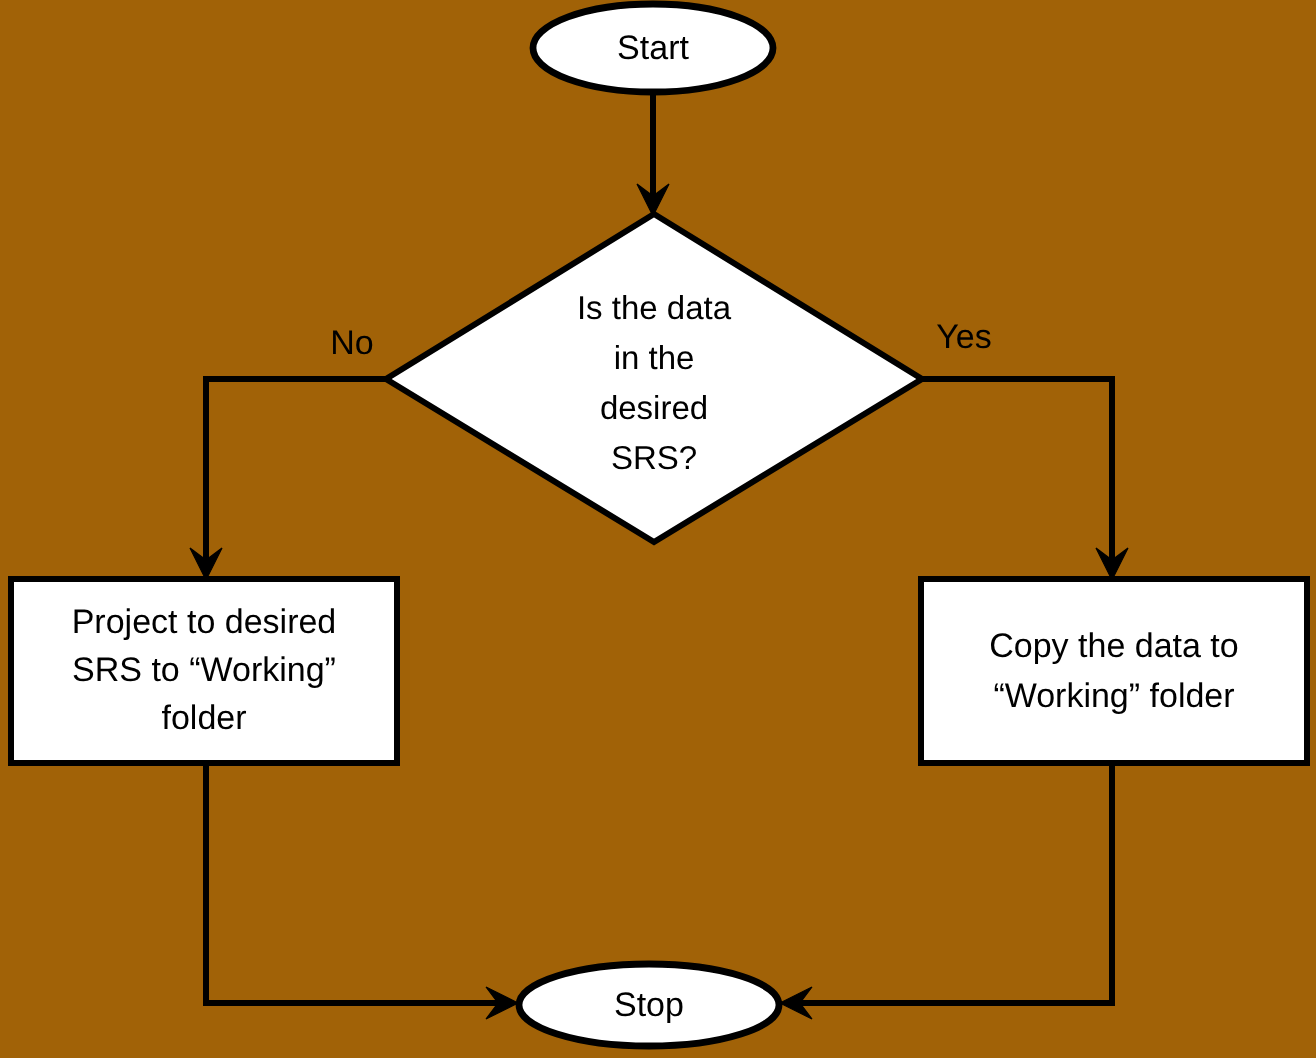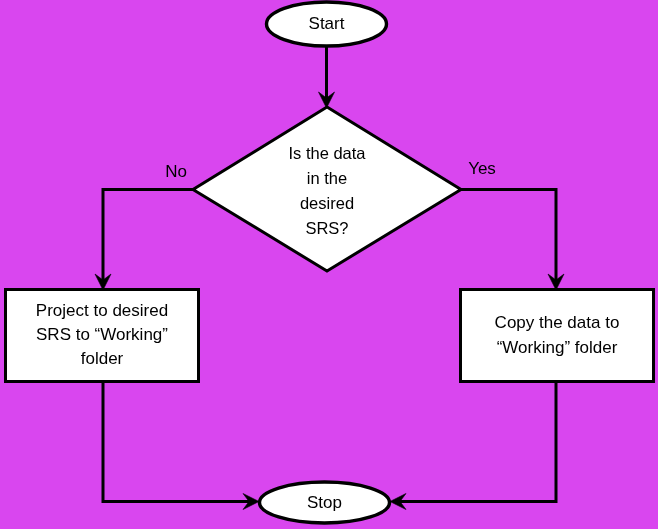--- a/index.html
+++ b/index.html
@@ -10,21 +10,21 @@
   body {
     width: 658px;
     height: 529px;
     font-family: "Liberation Sans", sans-serif;
     overflow: hidden;
   }
   #flowchart-canvas {
     position: relative;
     width: 658px;
     height: 529px;
-    background: #d946ef;
+    background: #a16207;
   }
   svg#flow-svg {
     position: absolute;
     top: 0;
     left: 0;
     width: 658px;
     height: 529px;
     display: block;
   }
   .node-shape {

